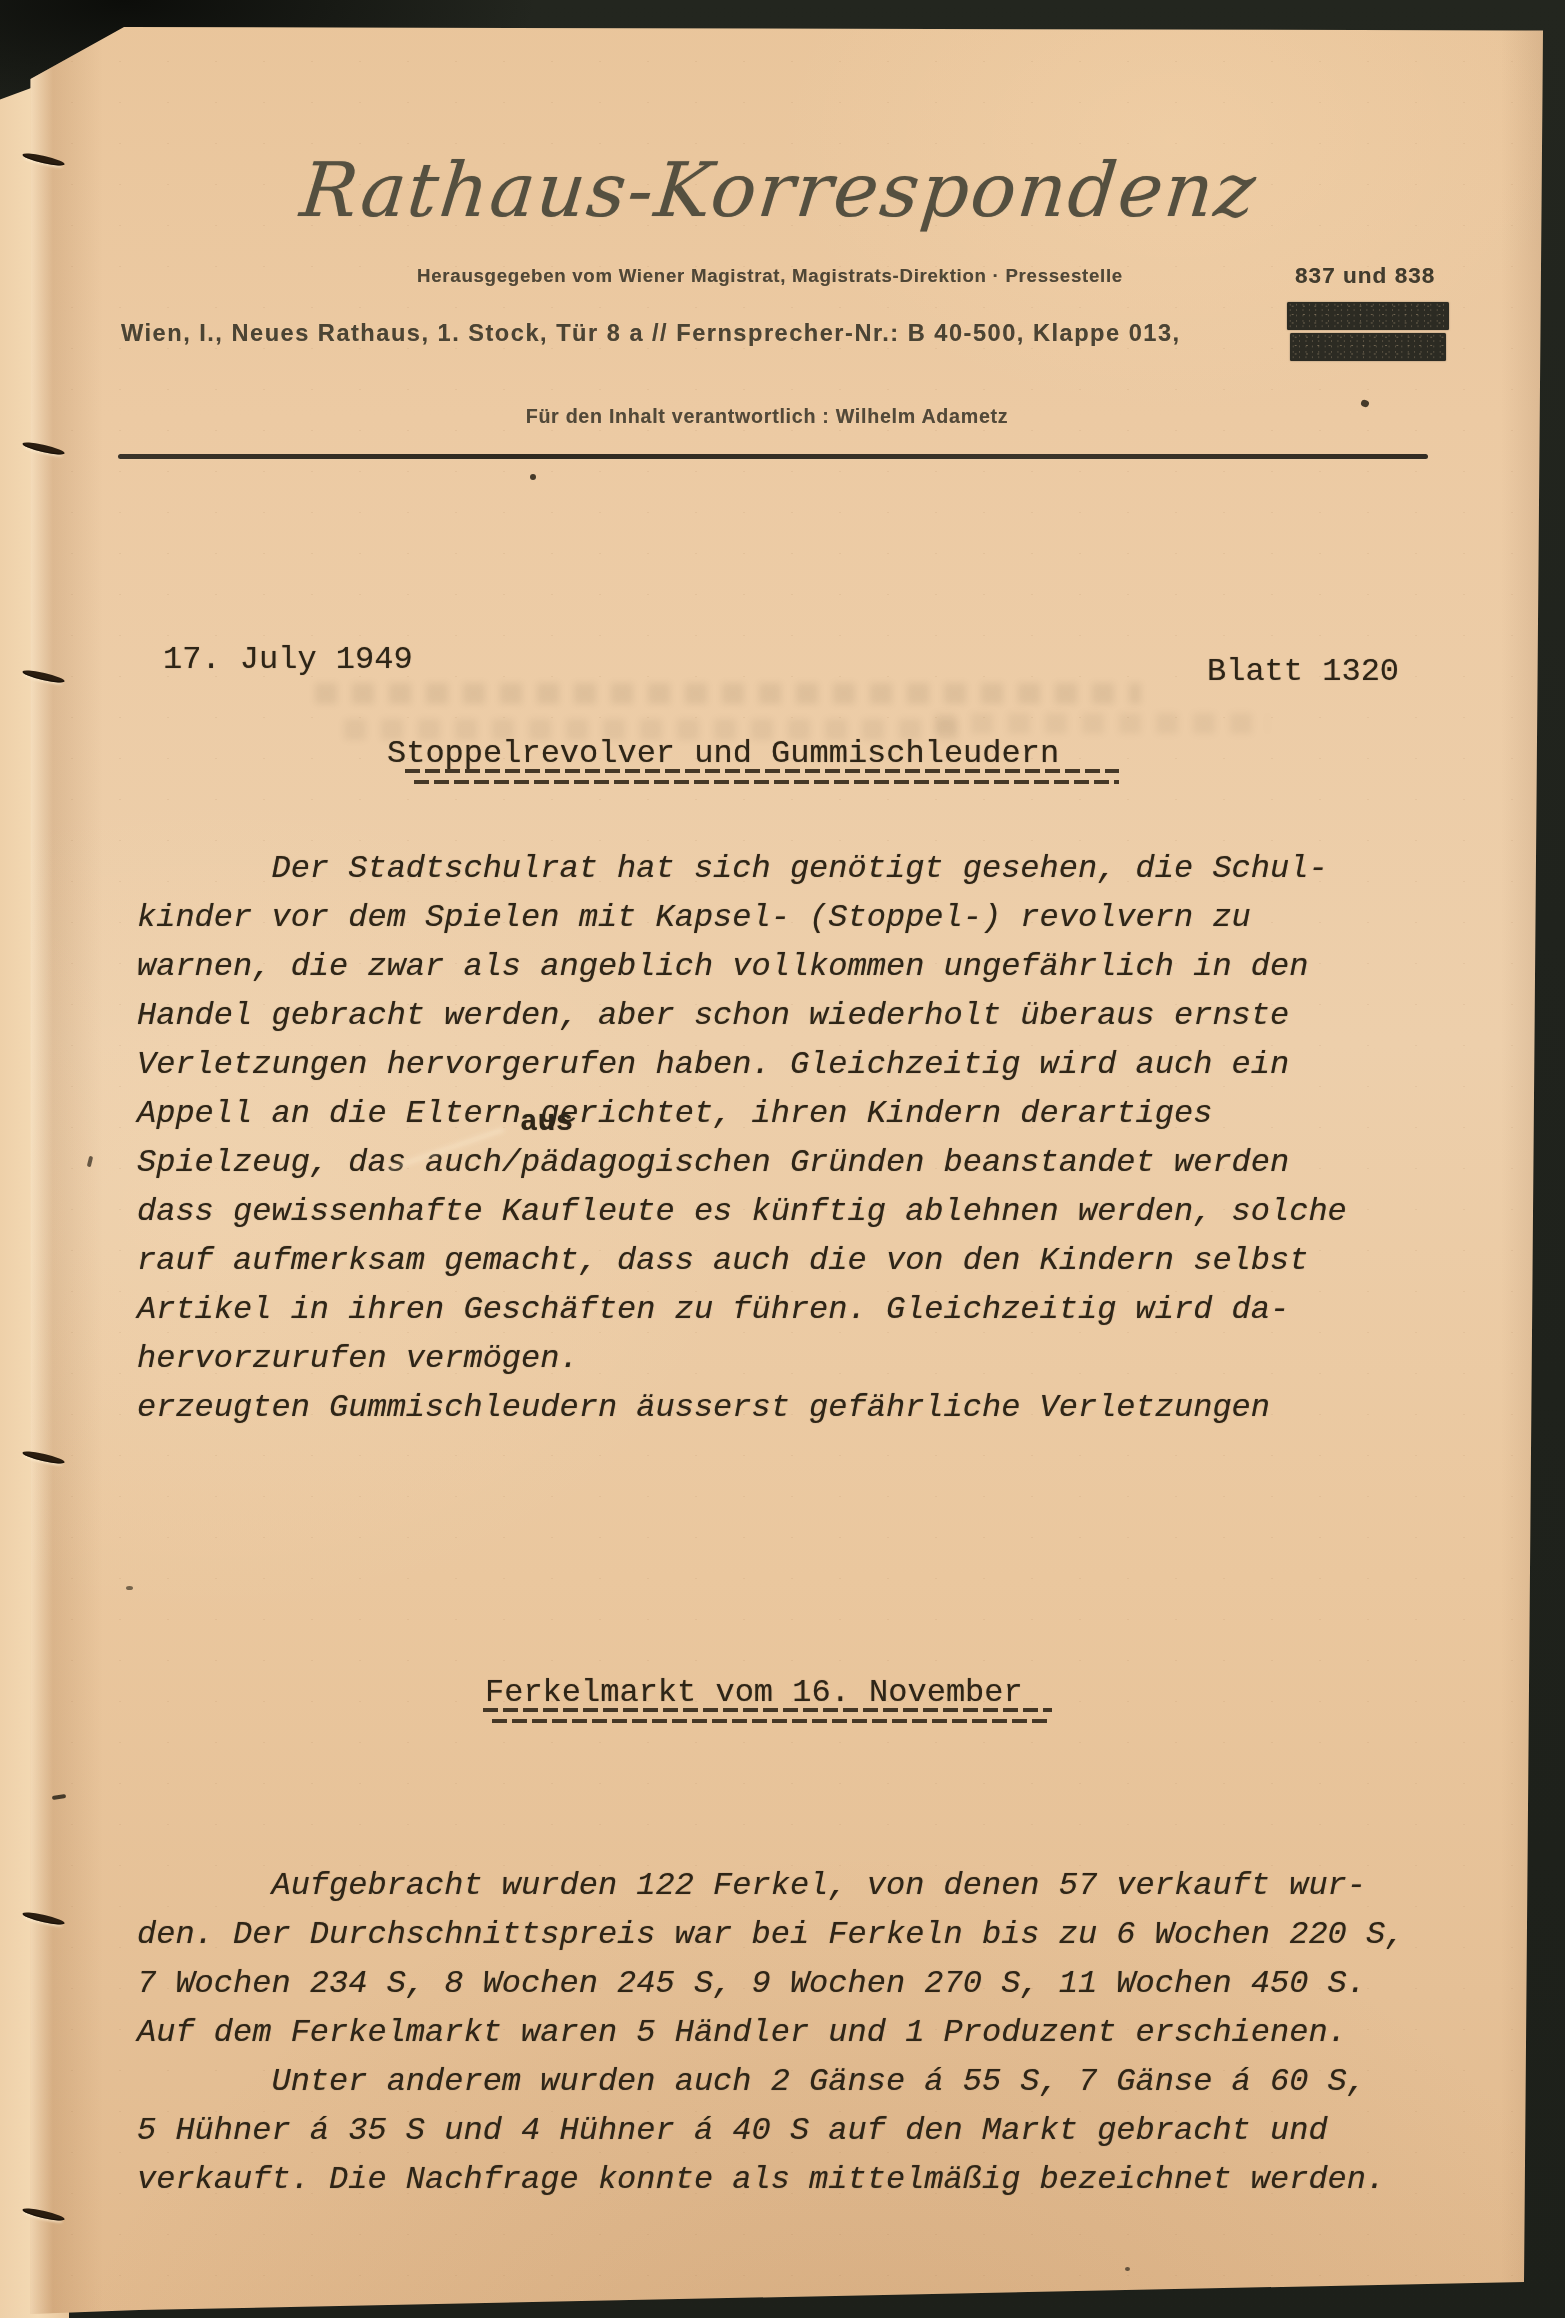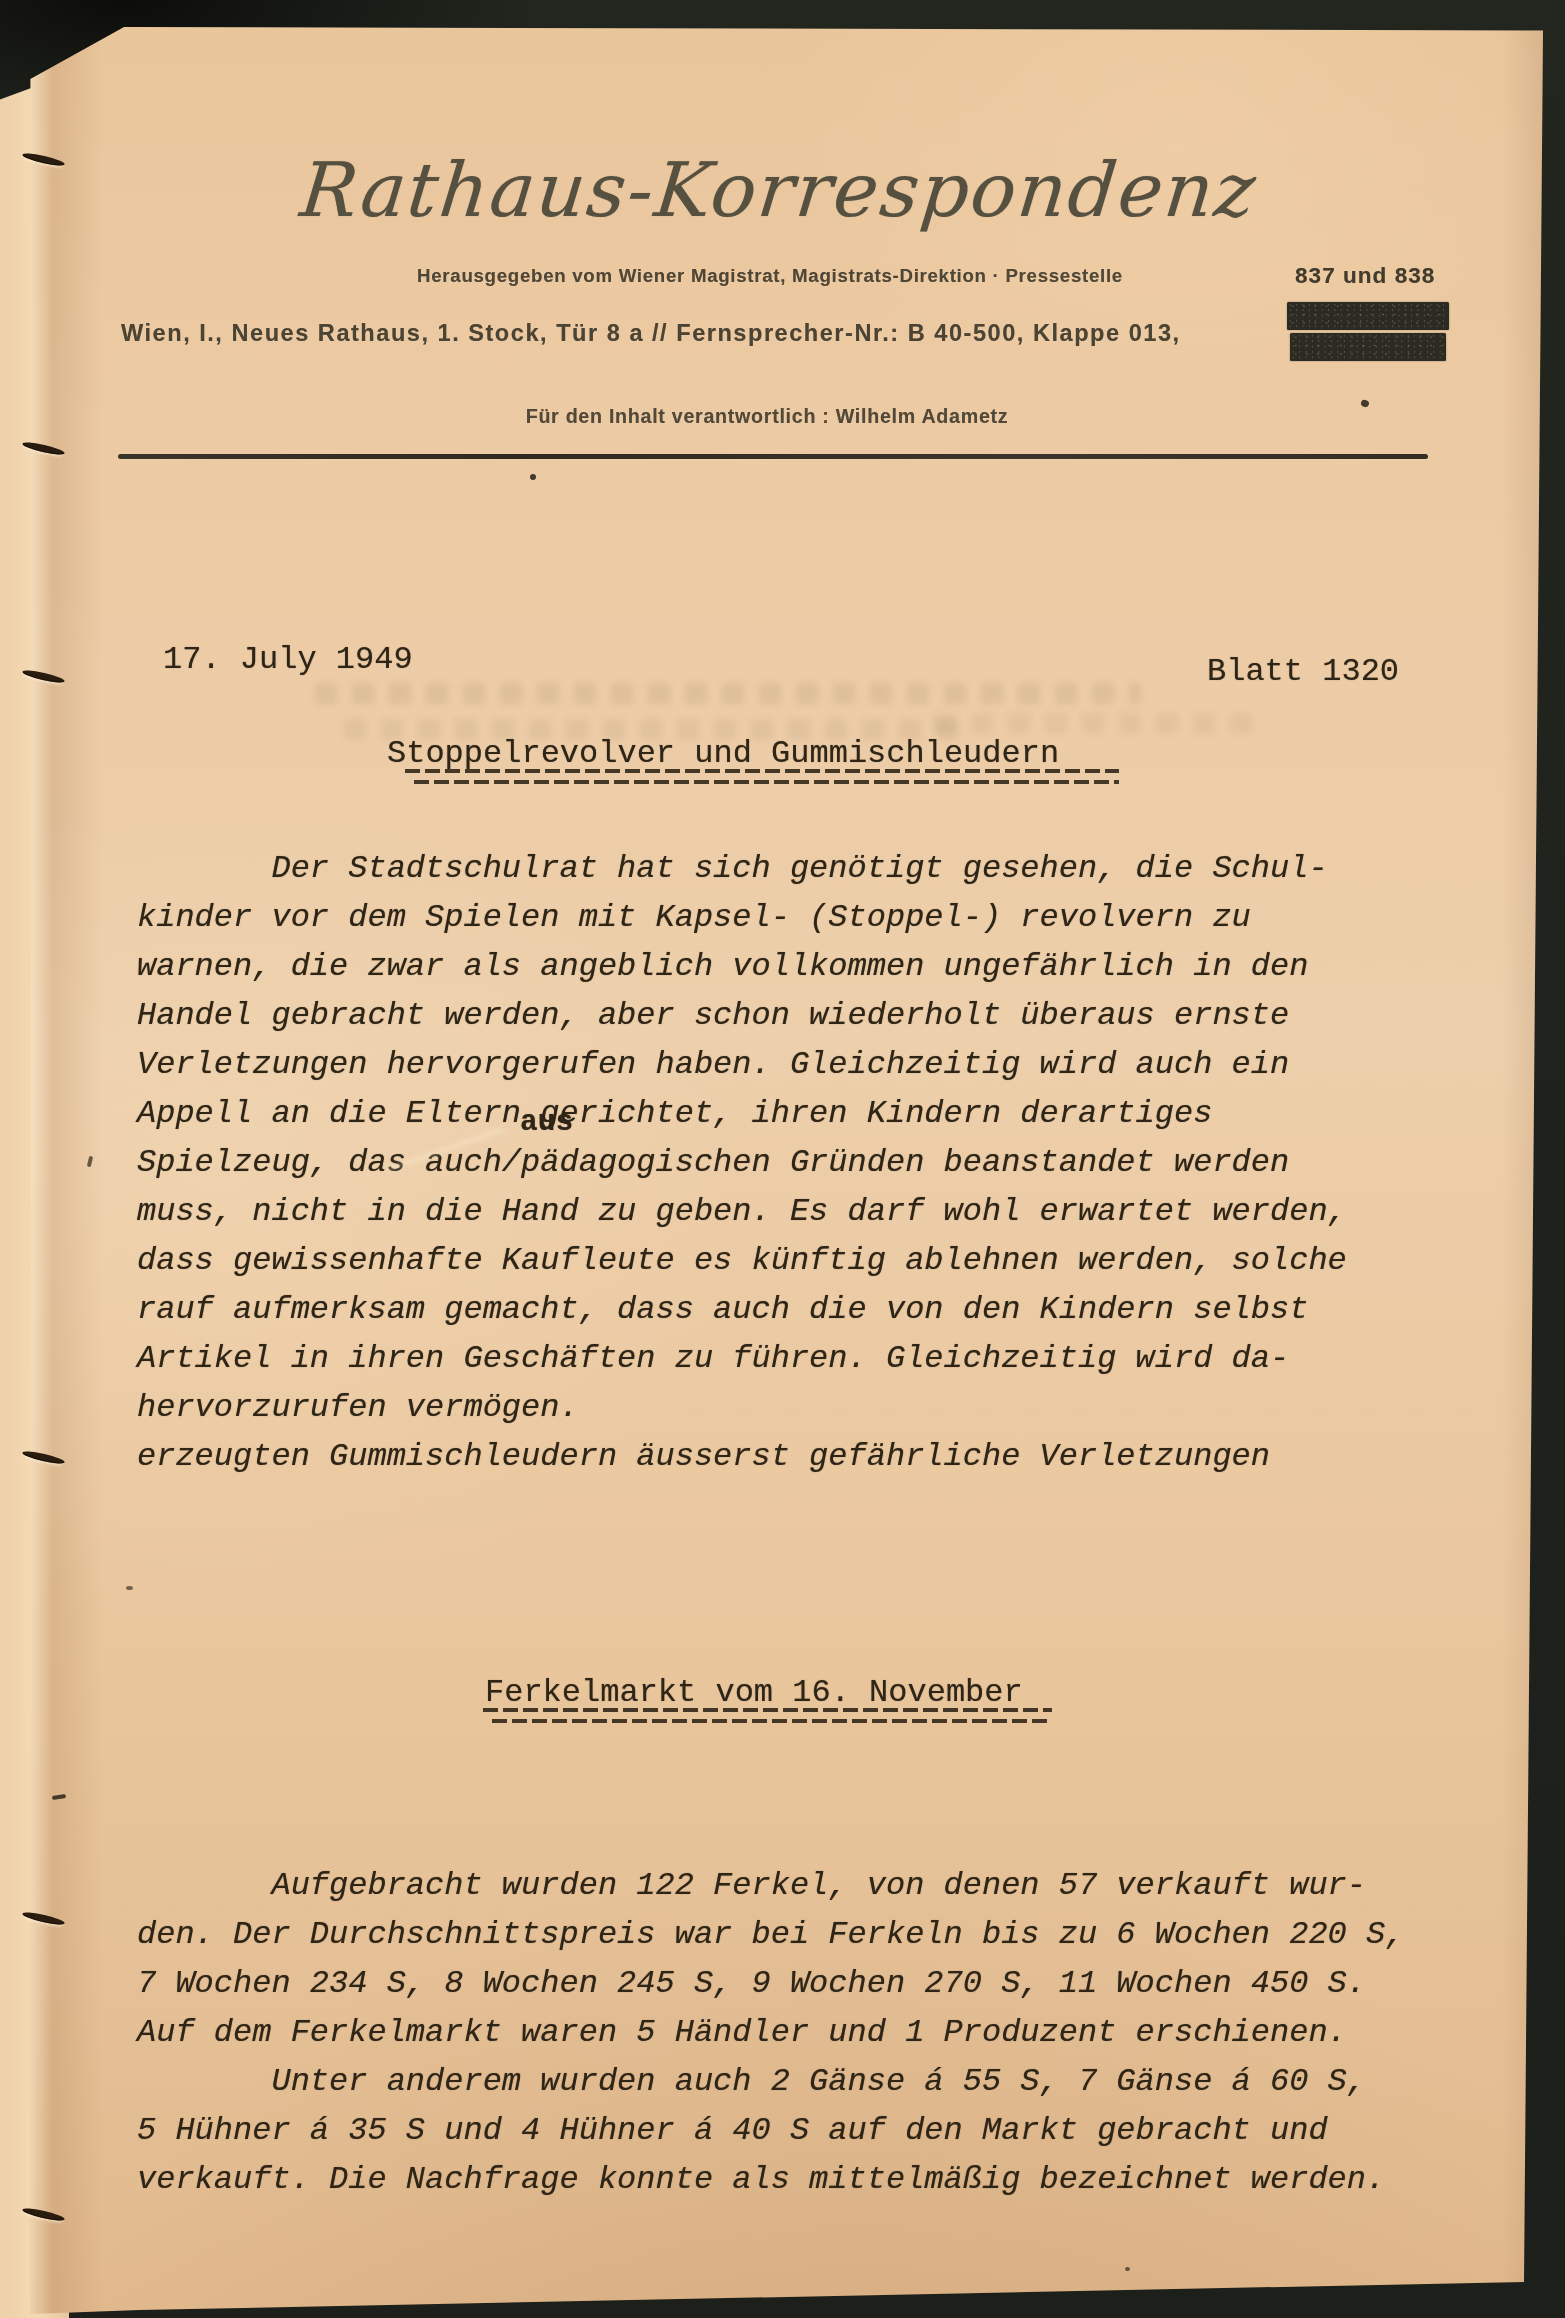--- a/index.html
+++ b/index.html
@@ -103,21 +103,20 @@
     <div class="tw-underline" style="left:405px;top:768px;width:714px;"></div>
 
     <div class="tw line-block" style="left:137px;top:844px;">
         <div class="tw-line">       Der Stadtschulrat hat sich genötigt gesehen, die Schul-</div>
         <div class="tw-line">kinder vor dem Spielen mit Kapsel- (Stoppel-) revolvern zu</div>
         <div class="tw-line">warnen, die zwar als angeblich vollkommen ungefährlich in den</div>
         <div class="tw-line">Handel gebracht werden, aber schon wiederholt überaus ernste</div>
         <div class="tw-line">Verletzungen hervorgerufen haben. Gleichzeitig wird auch ein</div>
         <div class="tw-line">Appell an die Eltern gerichtet, ihren Kindern derartiges</div>
         <div class="tw-line">Spielzeug, das auch/pädagogischen Gründen beanstandet werden</div>
-        <div class="tw-line">muss, nicht in die Hand zu geben. Es darf wohl erwartet werden,</div>
         <div class="tw-line">dass gewissenhafte Kaufleute es künftig ablehnen werden, solche</div>
         <div class="tw-line">rauf aufmerksam gemacht, dass auch die von den Kindern selbst</div>
         <div class="tw-line">Artikel in ihren Geschäften zu führen. Gleichzeitig wird da-</div>
         <div class="tw-line">hervorzurufen vermögen.</div>
         <div class="tw-line">erzeugten Gummischleudern äusserst gefährliche Verletzungen</div>
       </div>
     <div class="tw insert" style="left:520px;top:1108px;">aus</div>
 
     <div class="tw tw-single" style="left:485px;top:1668px;">Ferkelmarkt vom 16. November</div>
     <div class="tw-underline" style="left:483px;top:1707px;width:569px;"></div>

